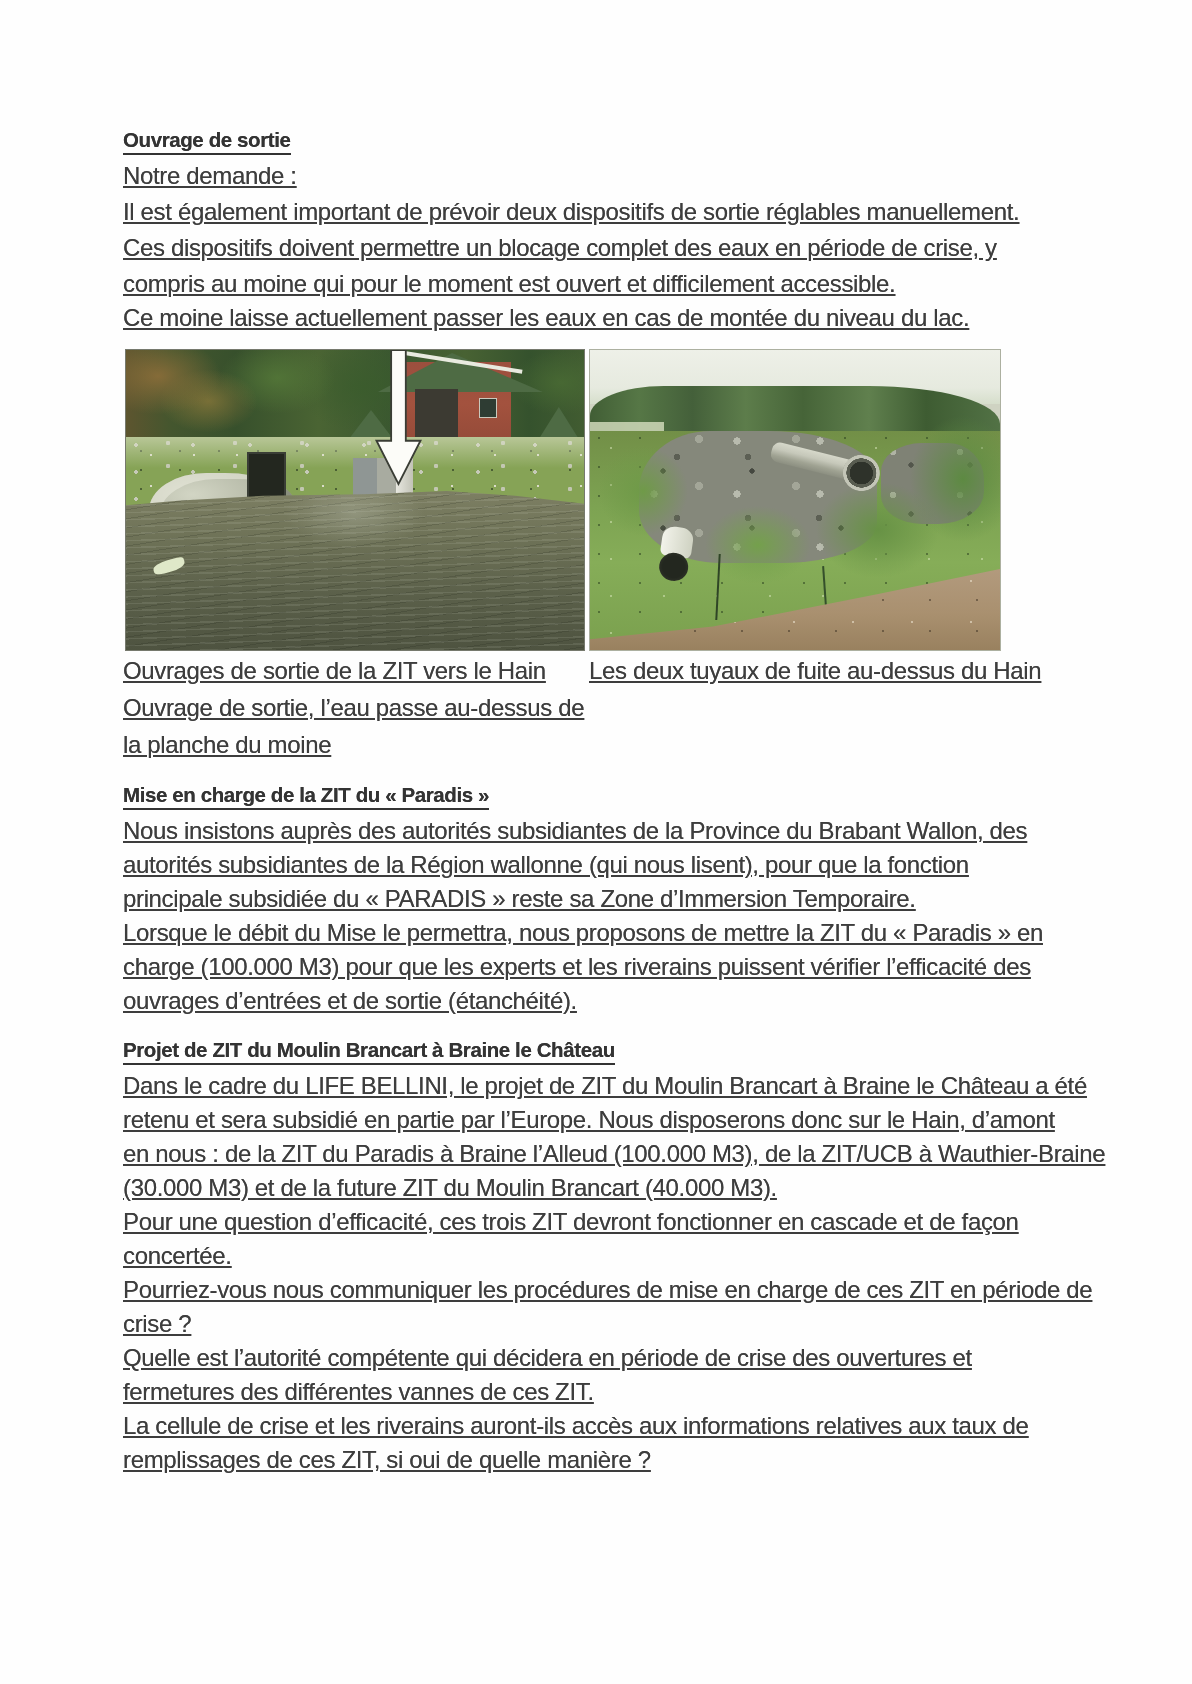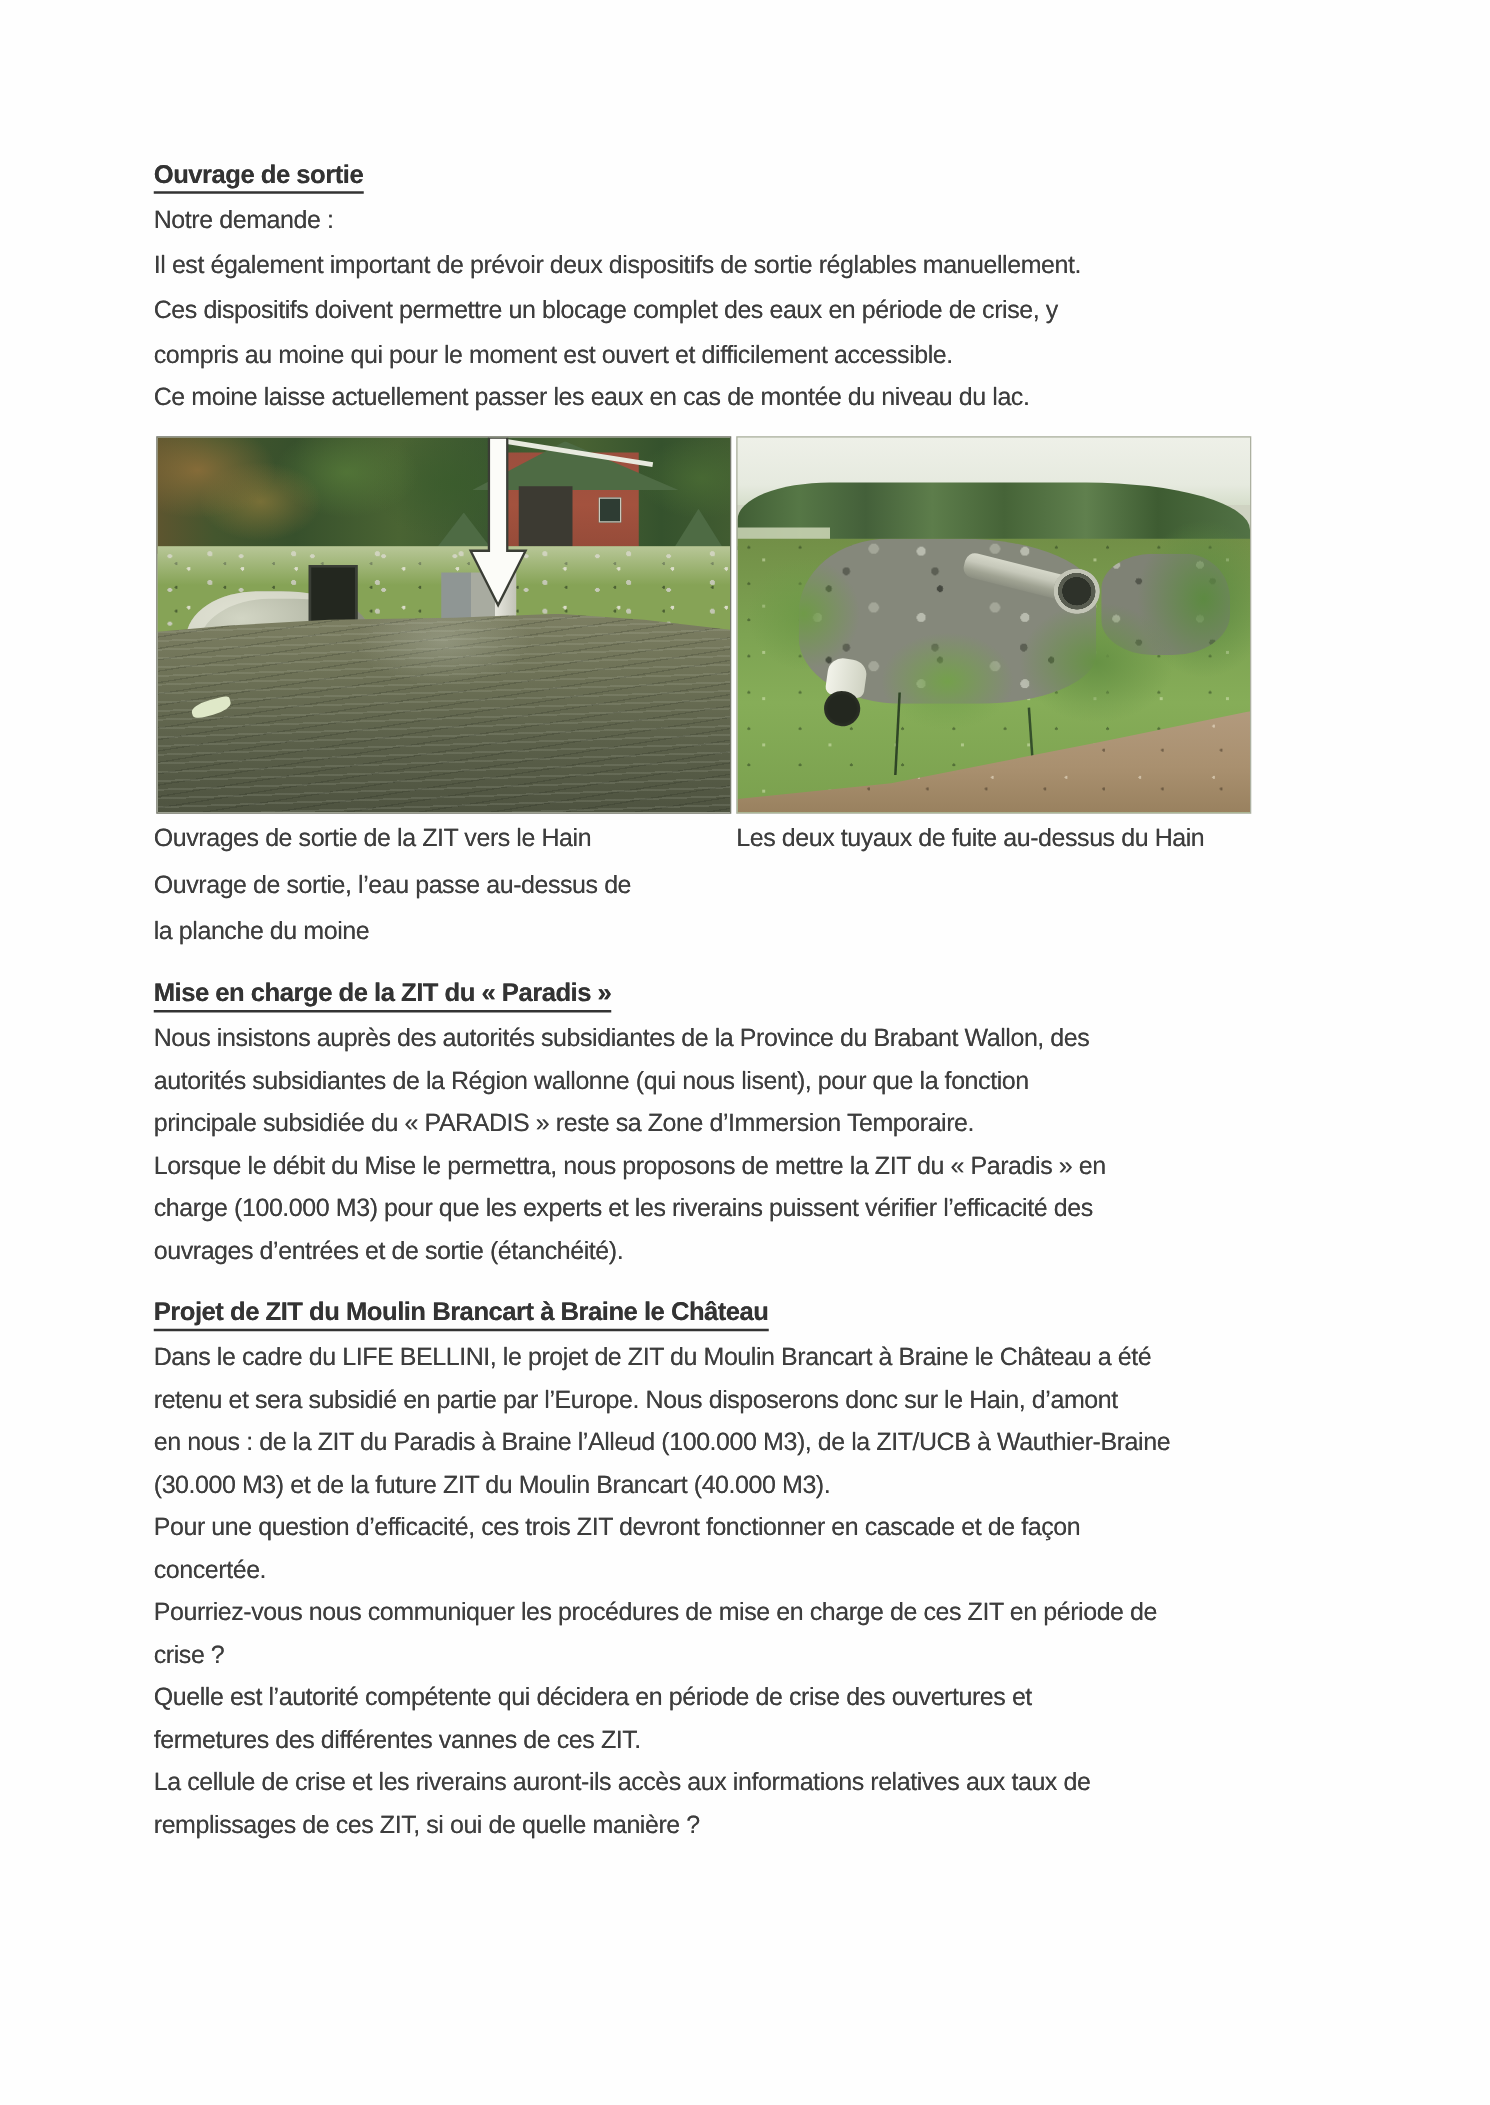--- a/index.html
+++ b/index.html
@@ -5,24 +5,25 @@
   html,body{margin:0;padding:0;}
   body{
     width:1192px;height:1684px;
     background:var(--paper,#fefefe);
     font-family:"Liberation Sans","DejaVu Sans",sans-serif;
     position:relative;overflow:hidden;
   }
   .page{position:absolute;inset:0;text-align:center;}
   .line{
     position:absolute;left:123px;
-    font-size:20px;letter-spacing:-0.35px;
+    font-size:24px;letter-spacing:-0.35px;
     color:var(--ink,#3d3d3d);
     white-space:nowrap;line-height:26px;
     text-shadow:0 0 .5px rgba(70,70,70,.8);
+    text-decoration:underline;
   }
   .heading{
     position:absolute;left:123px;
     font-size:20.5px;font-weight:bold;letter-spacing:-0.4px;
     color:var(--heading-ink,#333);
     white-space:nowrap;line-height:25px;
     border-bottom:2px solid var(--heading-ink,#333);
     padding-bottom:1px;
     text-shadow:0 0 .5px rgba(60,60,60,.9);
   }

